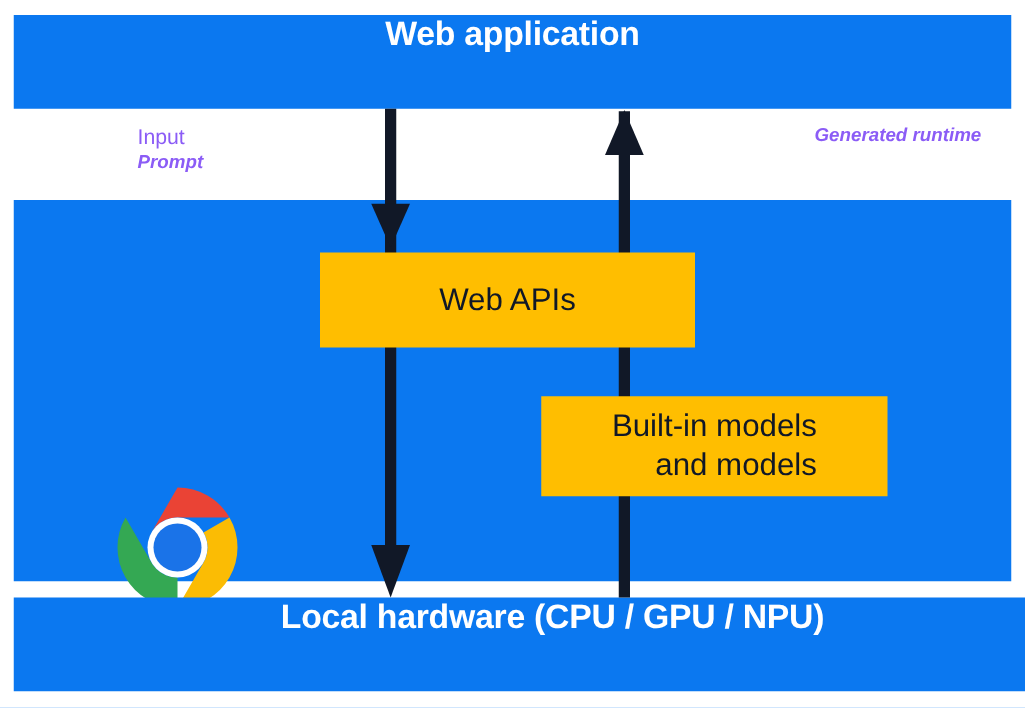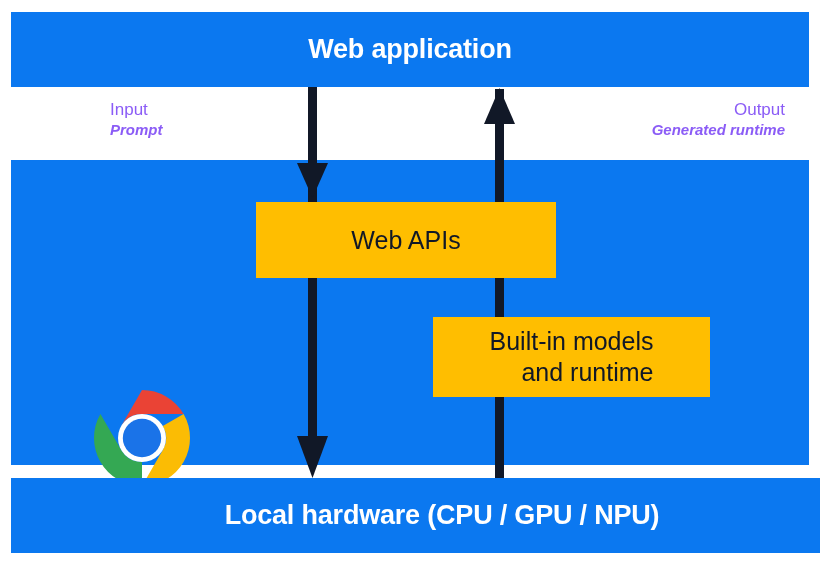--- a/index.html
+++ b/index.html
@@ -16,21 +16,21 @@
     height: 566px;
     background: #ffffff;
     overflow: hidden;
   }
 
   
   .band {
     position: absolute;
     background: #0b78f0;
     display: flex;
-    align-items: center;
+    align-items: flex-start;
     justify-content: center;
   }
   #band-web-application {
     left: 11px;
     top: 12px;
     width: 798px;
     height: 75px;
   }
   #band-browser {
     left: 11px;
@@ -149,21 +149,20 @@
   <div class="band" id="band-web-application">
     <span class="band-title">Web application</span>
   </div>
 
   <div class="io-label" id="io-input">
     <span class="io-kind">Input</span>
     <span class="io-value">Prompt</span>
   </div>
 
   <div class="io-label" id="io-output">
-    <span class="io-kind">Output</span>
     <span class="io-value">Generated runtime</span>
   </div>
 
   <div class="band" id="band-browser">
 
     <div id="browser-group">
       <svg id="chrome-logo" width="100" height="100" viewBox="0 0 100 100">
 
         <path d="M50 2 A48 48 0 0 1 91.57 26 L50 26 A24 24 0 0 0 29.2 38 Z" fill="#ea4335"></path>
 
@@ -198,17 +197,17 @@
     </g>
   </svg>
 
   <div class="yellow-box" id="box-web-apis">
     <span>Web APIs</span>
   </div>
 
   <div class="yellow-box" id="box-builtin-models">
     <span>
       <span>Built-in models</span><br>
-      <span>and runtime</span>
+      <span>and models</span>
     </span>
   </div>
 
 </div>
 
 </body></html>

